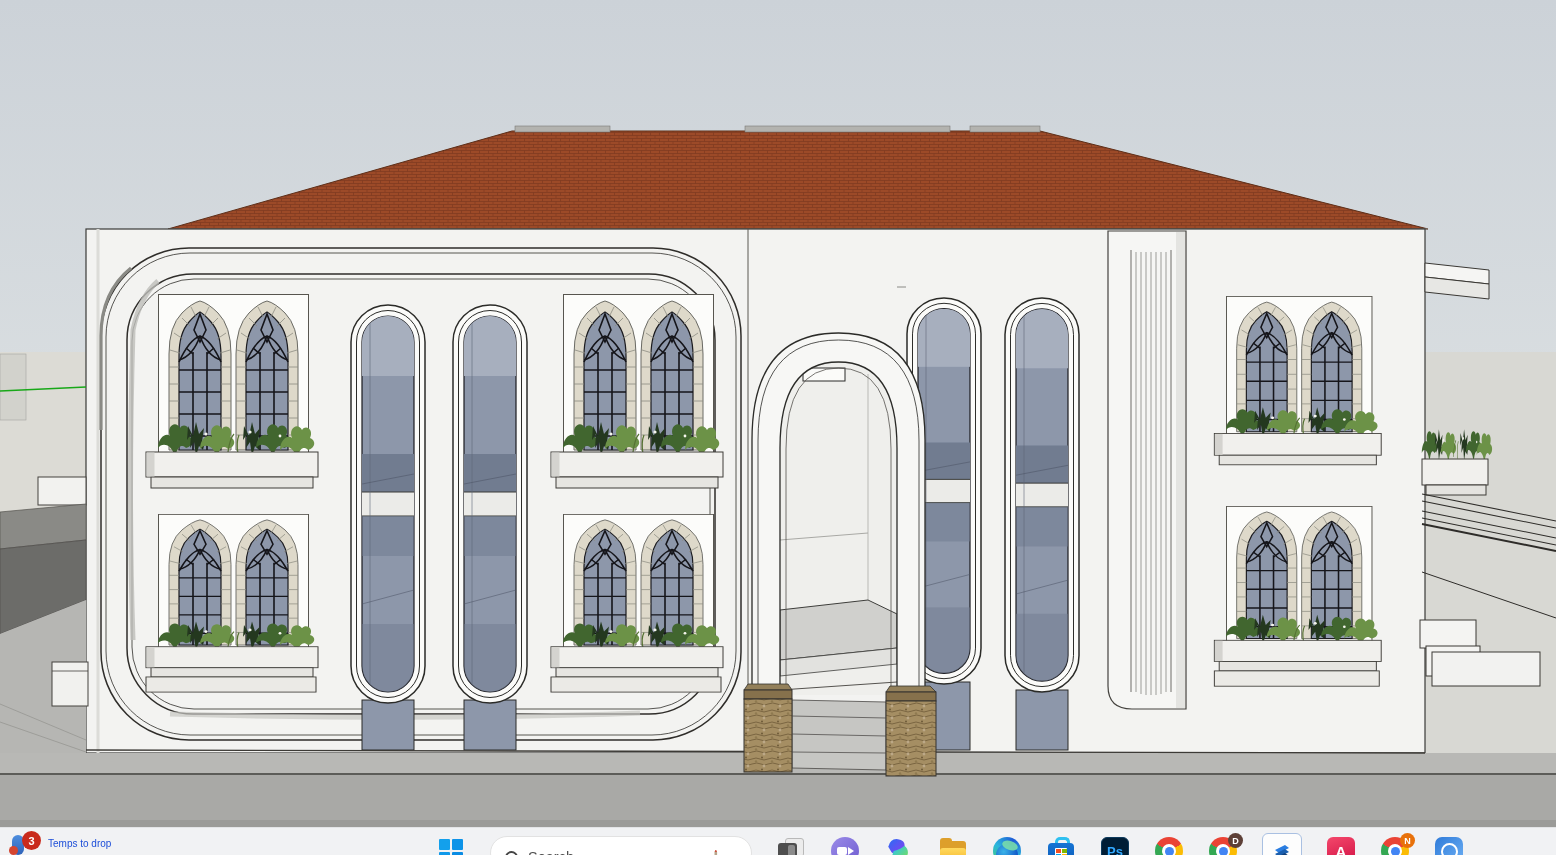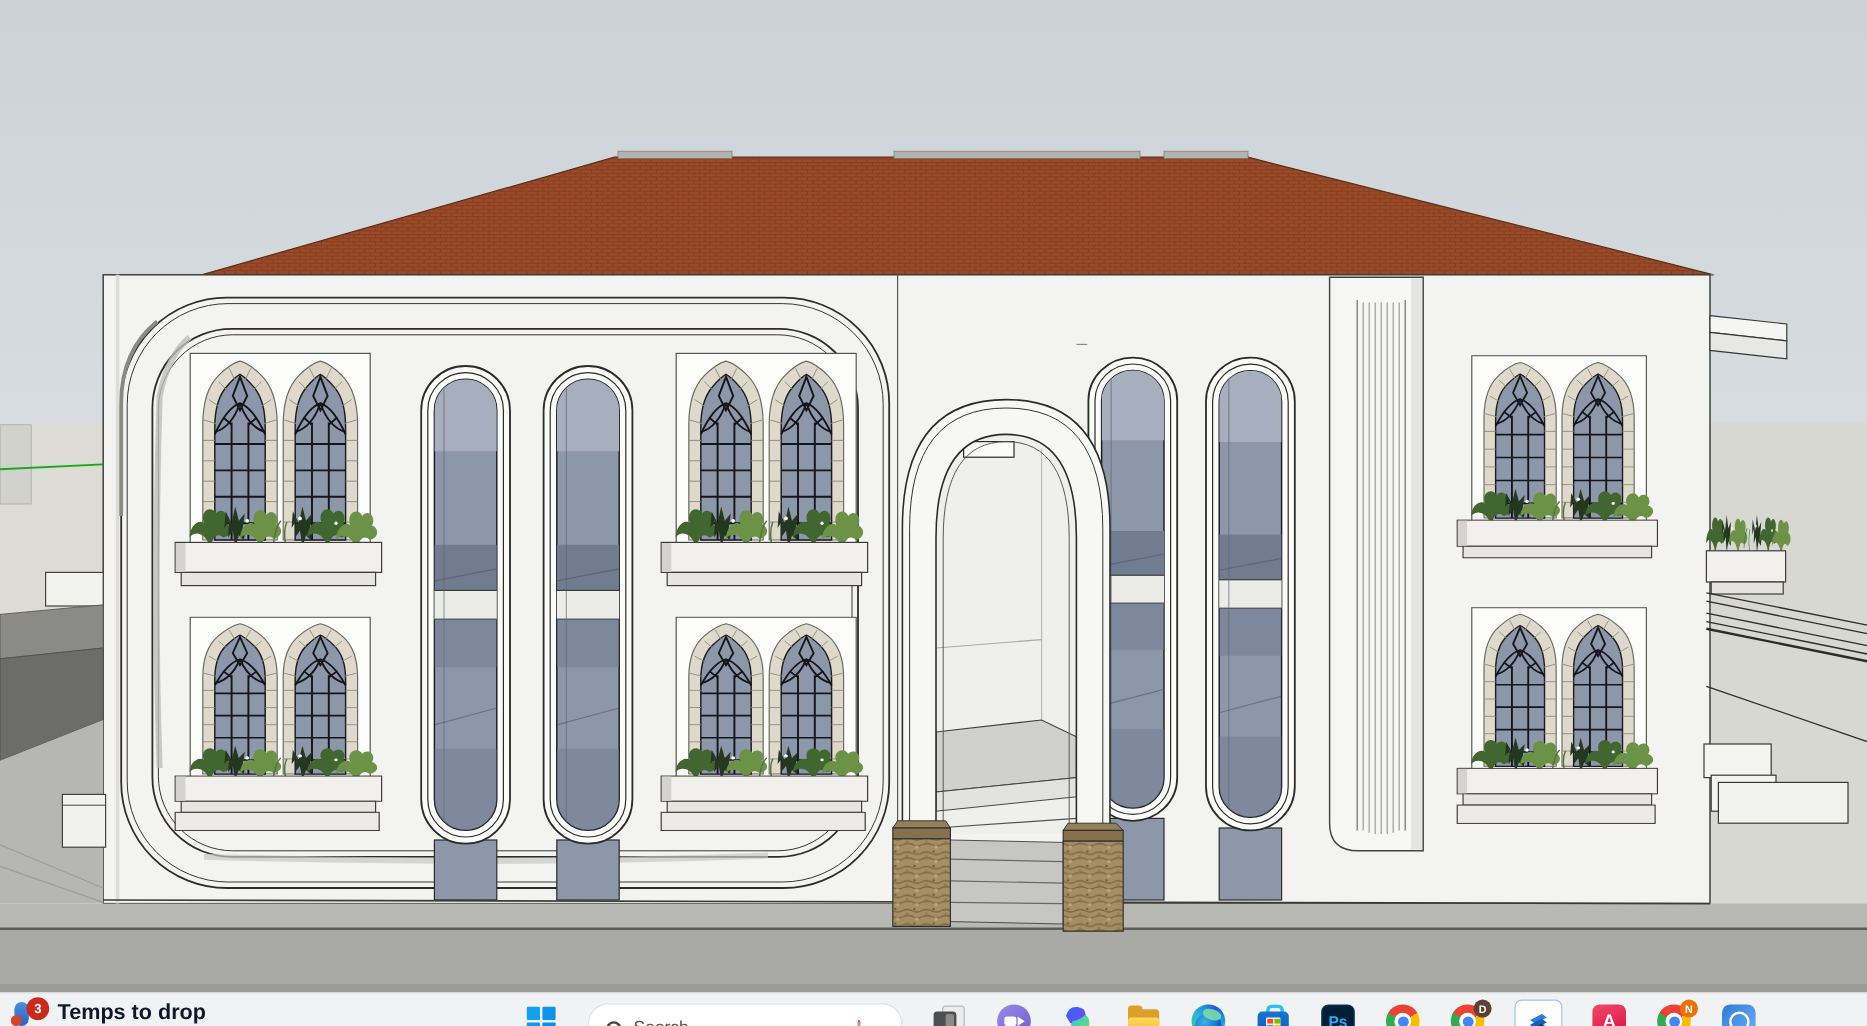--- a/index.html
+++ b/index.html
@@ -15,21 +15,21 @@
     background:var(--taskbar-bg,#f1f2f4);border-top:1px solid #e3e4e6;}
   .tb-weather{position:absolute;left:8px;top:3px;display:flex;align-items:center;cursor:default;}
   .w-iconwrap{position:relative;width:34px;height:24px;}
   .w-icon{position:absolute;left:4px;top:4px;width:12px;height:20px;border-radius:6px;
     background:linear-gradient(180deg,#4d8ede,#2f62b8);}
   .w-icon::after{content:"";position:absolute;left:-3px;bottom:0;width:9px;height:9px;border-radius:50%;
     background:#d44530;}
   .w-badge{position:absolute;left:14px;top:0px;width:19px;height:19px;border-radius:50%;
     background:var(--badge-red,#c92a1c);color:#fff;font-size:11px;font-weight:bold;
     display:flex;align-items:center;justify-content:center;}
-  .w-label{margin-left:6px;font-size:18px;color:#0f172a;font-weight:bold;}
+  .w-label{margin-left:6px;font-size:10px;color:#1d4ed8;}
 
   .tb-center{position:absolute;left:436px;top:0;display:flex;gap:24px;align-items:flex-start;}
   .tb-app{position:relative;flex:none;width:30px;height:30px;margin-top:8px;cursor:pointer;}
 
   
   .win-logo{display:grid;grid-template-columns:11px 11px;grid-template-rows:11px 11px;gap:2px;margin:3px;}
   .win-logo i{background:#13a0ec;border-radius:1px;}
   .win-logo i:nth-child(2){background:#0d93e8;}
   .win-logo i:nth-child(3){background:#1099ea;}
   .win-logo i:nth-child(4){background:#0a8ce4;}

